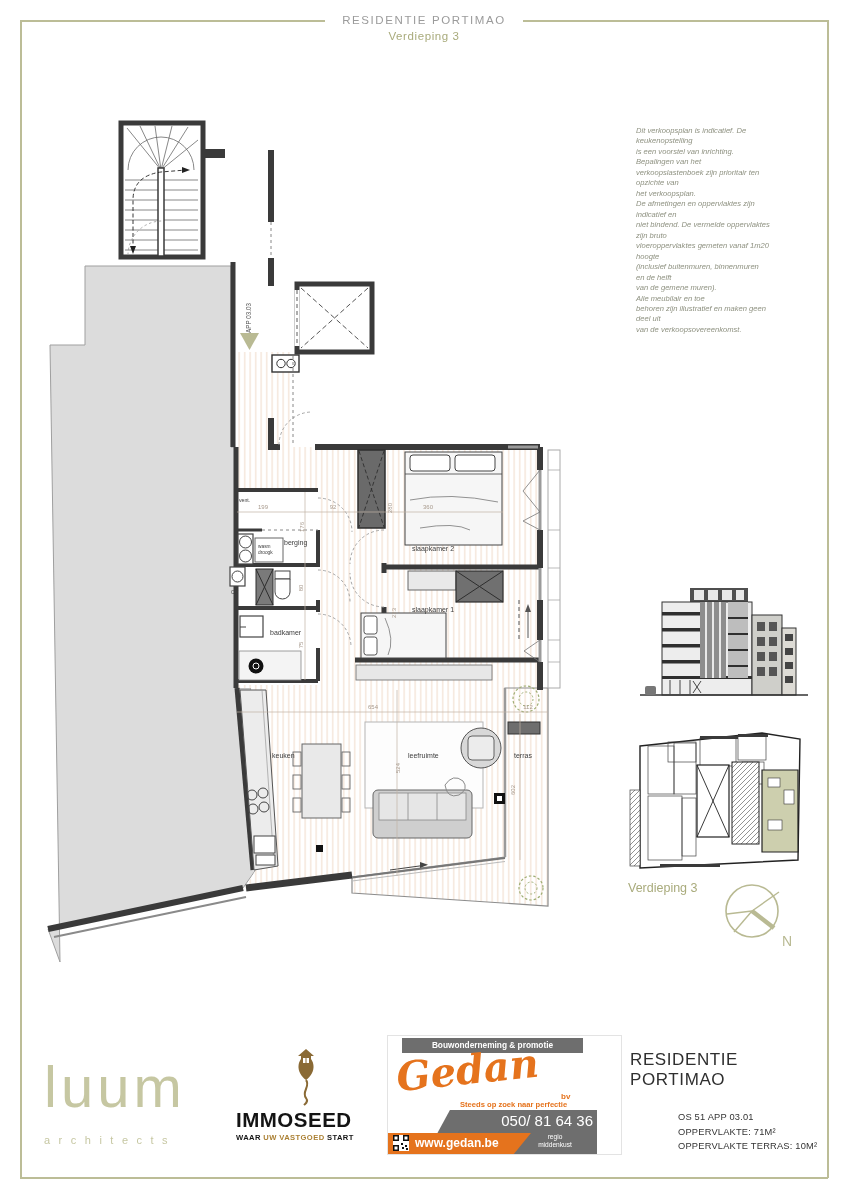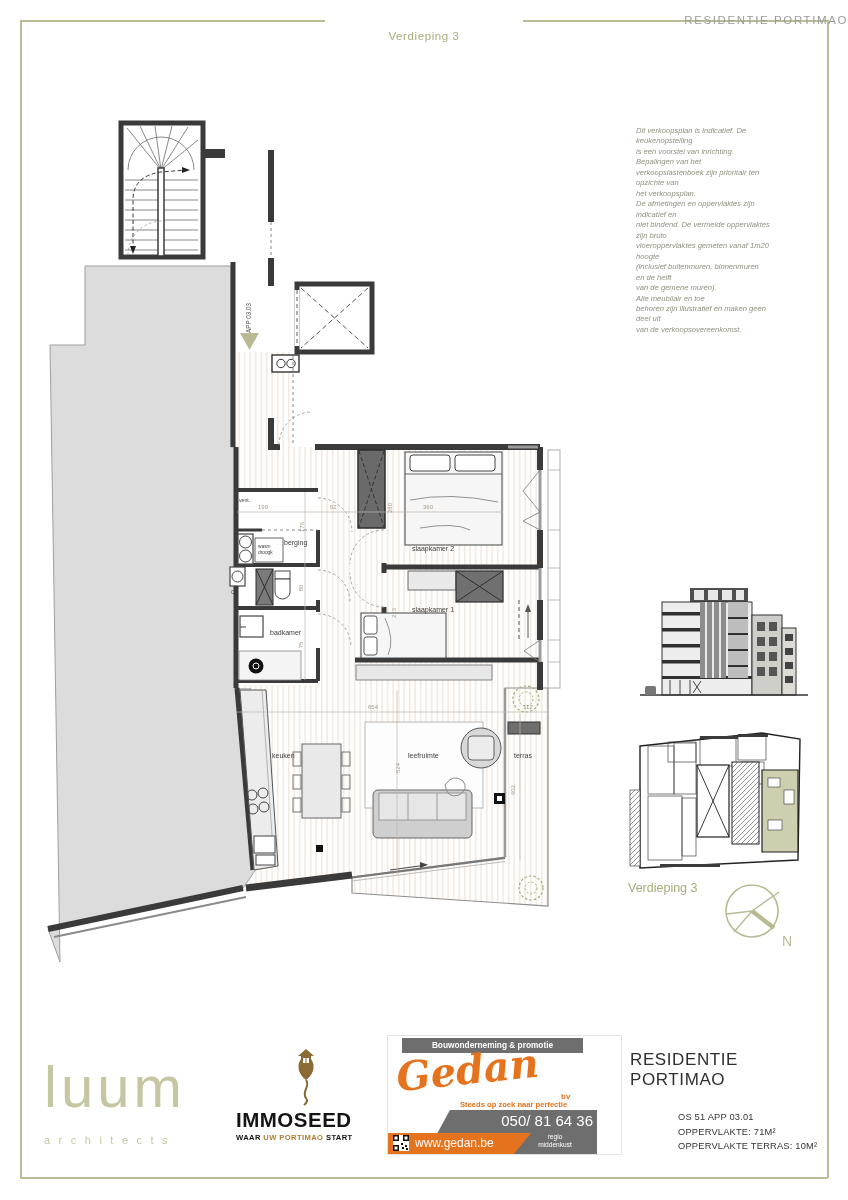--- a/index.html
+++ b/index.html
@@ -2,21 +2,21 @@
 <html><head>
 <meta charset="utf-8">
 <style>
   html,body{margin:0;padding:0;background:#fff;}
   #page{position:relative;width:848px;height:1200px;background:#fff;overflow:hidden;
         font-family:"Liberation Sans",sans-serif;}
   .abs{position:absolute;}
   
   .frame-line{position:absolute;background:#bcbd97;}
   
-  #hdr-title{left:0;right:0;top:14px;text-align:right;font-size:11.5px;letter-spacing:1.6px;color:#9b9b9b;}
+  #hdr-title{left:0;right:0;top:14px;text-align:center;font-size:11.5px;letter-spacing:1.6px;color:#9b9b9b;}
   #hdr-sub{left:0;right:0;top:30px;text-align:center;font-size:11.5px;letter-spacing:.6px;color:#a9ab7c;}
   
   #disclaimer{left:628px;top:126px;width:178px;font-size:7.6px;line-height:1.38;
               font-style:italic;color:#8e9180;white-space:pre-line;margin-left:8px;}
   
   svg{display:block;}
   svg text{font-family:"Liberation Sans",sans-serif;}
   .room-lbl{font-size:7px;fill:#3d3d3d;}
   .dim{font-size:6px;fill:#a89a8d;}
   .tiny{font-size:5.2px;fill:#3d3d3d;}
@@ -38,21 +38,21 @@
   #gedan .bv{position:absolute;left:173px;top:56px;font-size:8px;font-weight:700;color:#e5731d;}
   #gedan .tag{position:absolute;left:72px;top:64px;width:130px;font-size:7.6px;font-weight:700;color:#e5731d;}
   #gedan .graybar{position:absolute;left:38px;top:74px;width:171px;height:44px;background:#6e6e6e;
                   clip-path:polygon(14% 0,100% 0,100% 100%,0 100%);}
   #gedan .phone{position:absolute;left:60px;top:76px;width:145px;text-align:right;font-size:15px;
                 font-weight:400;color:#fff;}
   #gedan .region{position:absolute;left:128px;top:97px;width:78px;text-align:center;font-size:6.6px;
                  color:#fff;line-height:1.25;}
   #gedan .orangebar{position:absolute;left:0px;top:97px;width:143px;height:21px;background:#e5731d;
                     clip-path:polygon(0 0,100% 0,88% 100%,0 100%);}
-  #gedan .site{position:absolute;left:27px;top:100px;font-size:12px;font-weight:400;color:#fff;}
+  #gedan .site{position:absolute;left:27px;top:100px;font-size:12px;font-weight:700;color:#fff;}
   #project{left:630px;top:1050px;width:190px;color:#2f2f2f;}
   #project .t{font-size:17px;letter-spacing:.6px;line-height:1.18;}
   #project .d{margin-top:20px;font-size:9.3px;line-height:1.55;letter-spacing:.2px;color:#333;margin-left:48px;}
 </style>
 </head>
 <body>
 
 <div id="page">
 
   <div class="frame-line" style="left:20px;top:20px;width:305px;height:1.5px;"></div>
@@ -463,21 +463,21 @@
 
   <div class="abs" id="immoseed">
     <svg width="44" height="60" viewBox="0 0 44 60" style="margin:0 auto;display:block;">
       <path d="M14,10 L22,3 L30,10 L27,10 L27,13 L17,13 L17,10 Z" fill="#8a6a35"></path>
       <path d="M22,9 C31,13 33,26 22,34 C11,26 13,13 22,9 Z" fill="#8a6a35"></path>
       <rect x="19" y="12" width="6" height="5" fill="#fff"></rect>
       <rect x="21.5" y="12" width="1" height="5" fill="#8a6a35"></rect>
       <path d="M22,34 C27,40 17,46 22,52 C25,56 21,58 20,59" fill="none" stroke="#8a6a35" stroke-width="2"></path>
     </svg>
     <div class="name">IMMOSEED</div>
-    <div class="tag"><span>WAAR </span><span class="gold">UW PORTIMAO</span><span> START</span></div>
+    <div class="tag"><span>WAAR </span><span class="gold">UW VASTGOED</span><span> START</span></div>
   </div>
 
   <div class="abs" id="gedan">
     <div class="topbar">Bouwonderneming &amp; promotie</div>
     <div class="script">Gedan</div>
     <div class="bv">bv</div>
     <div class="tag">Steeds op zoek naar perfectie</div>
     <div class="graybar"></div>
     <div class="phone">050/ 81 64 36</div>
     <div class="region" style="white-space:pre-line;">regio

